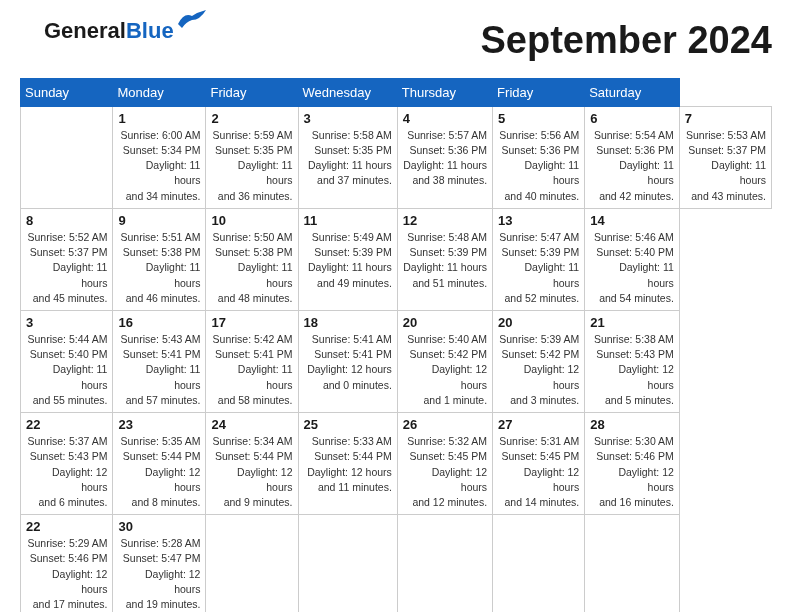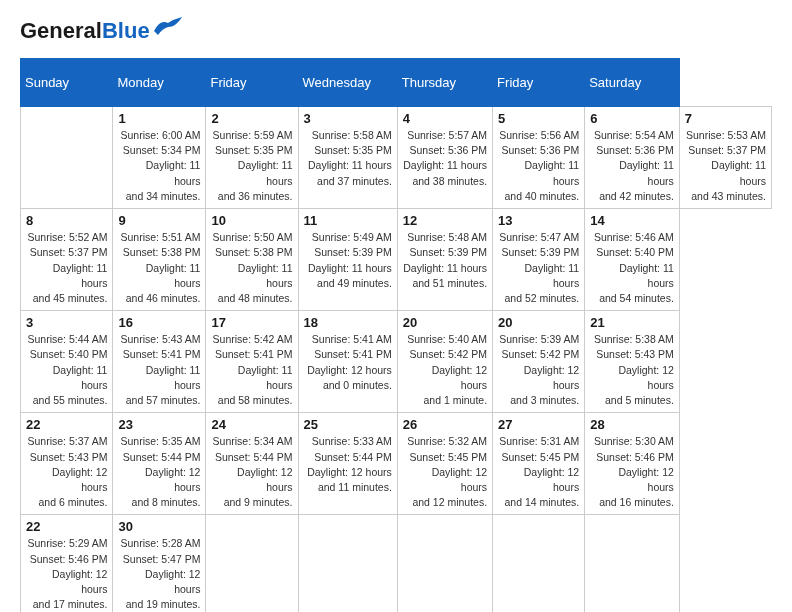--- a/index.html
+++ b/index.html
@@ -48,21 +48,21 @@
       color: #555;
     }
     .calendar {
       width: 100%;
       border-collapse: collapse;
       font-size: 11px;
     }
     .calendar th {
       background: #1565c0;
       color: #fff;
-      padding: 16px 4px;
+      padding: 6px 4px;
       text-align: left;
       font-size: 13px;
       font-weight: normal;
       border: 1px solid #1565c0;
     }
     .calendar td {
       border: 1px solid #ccc;
       vertical-align: top;
       padding: 4px 5px;
       width: 108px;
@@ -87,30 +87,31 @@
     }
     .empty-cell {
       background: #f5f5f5;
     }
   </style>
 </head>
 <body>
 
 <div class="header">
   <div class="logo">
-    <div style="display:flex;align-items:center;">
+    <div style="display:flex;align-items:flex-start;margin-left:24px;">
       <span class="logo-text">
         <span>General</span><span class="blue">Blue</span>
       </span>
       <svg class="logo-bird" viewBox="0 0 28 18" xmlns="http://www.w3.org/2000/svg" style="margin-left:4px;margin-top:-10px;">
         <path d="M0,14 Q6,2 14,6 Q20,2 28,0 Q22,10 14,10 Q8,12 4,18 Z" fill="#1565c0"></path>
       </svg>
     </div>
   </div>
   <div class="title-block">
+    <div class="month-title">September 2024</div>
   </div>
 </div>
 
 <table class="calendar">
   <thead>
     <tr>
     <th>Sunday</th>
         <th>Monday</th>
         <th>Friday</th>
         <th>Wednesday</th>

